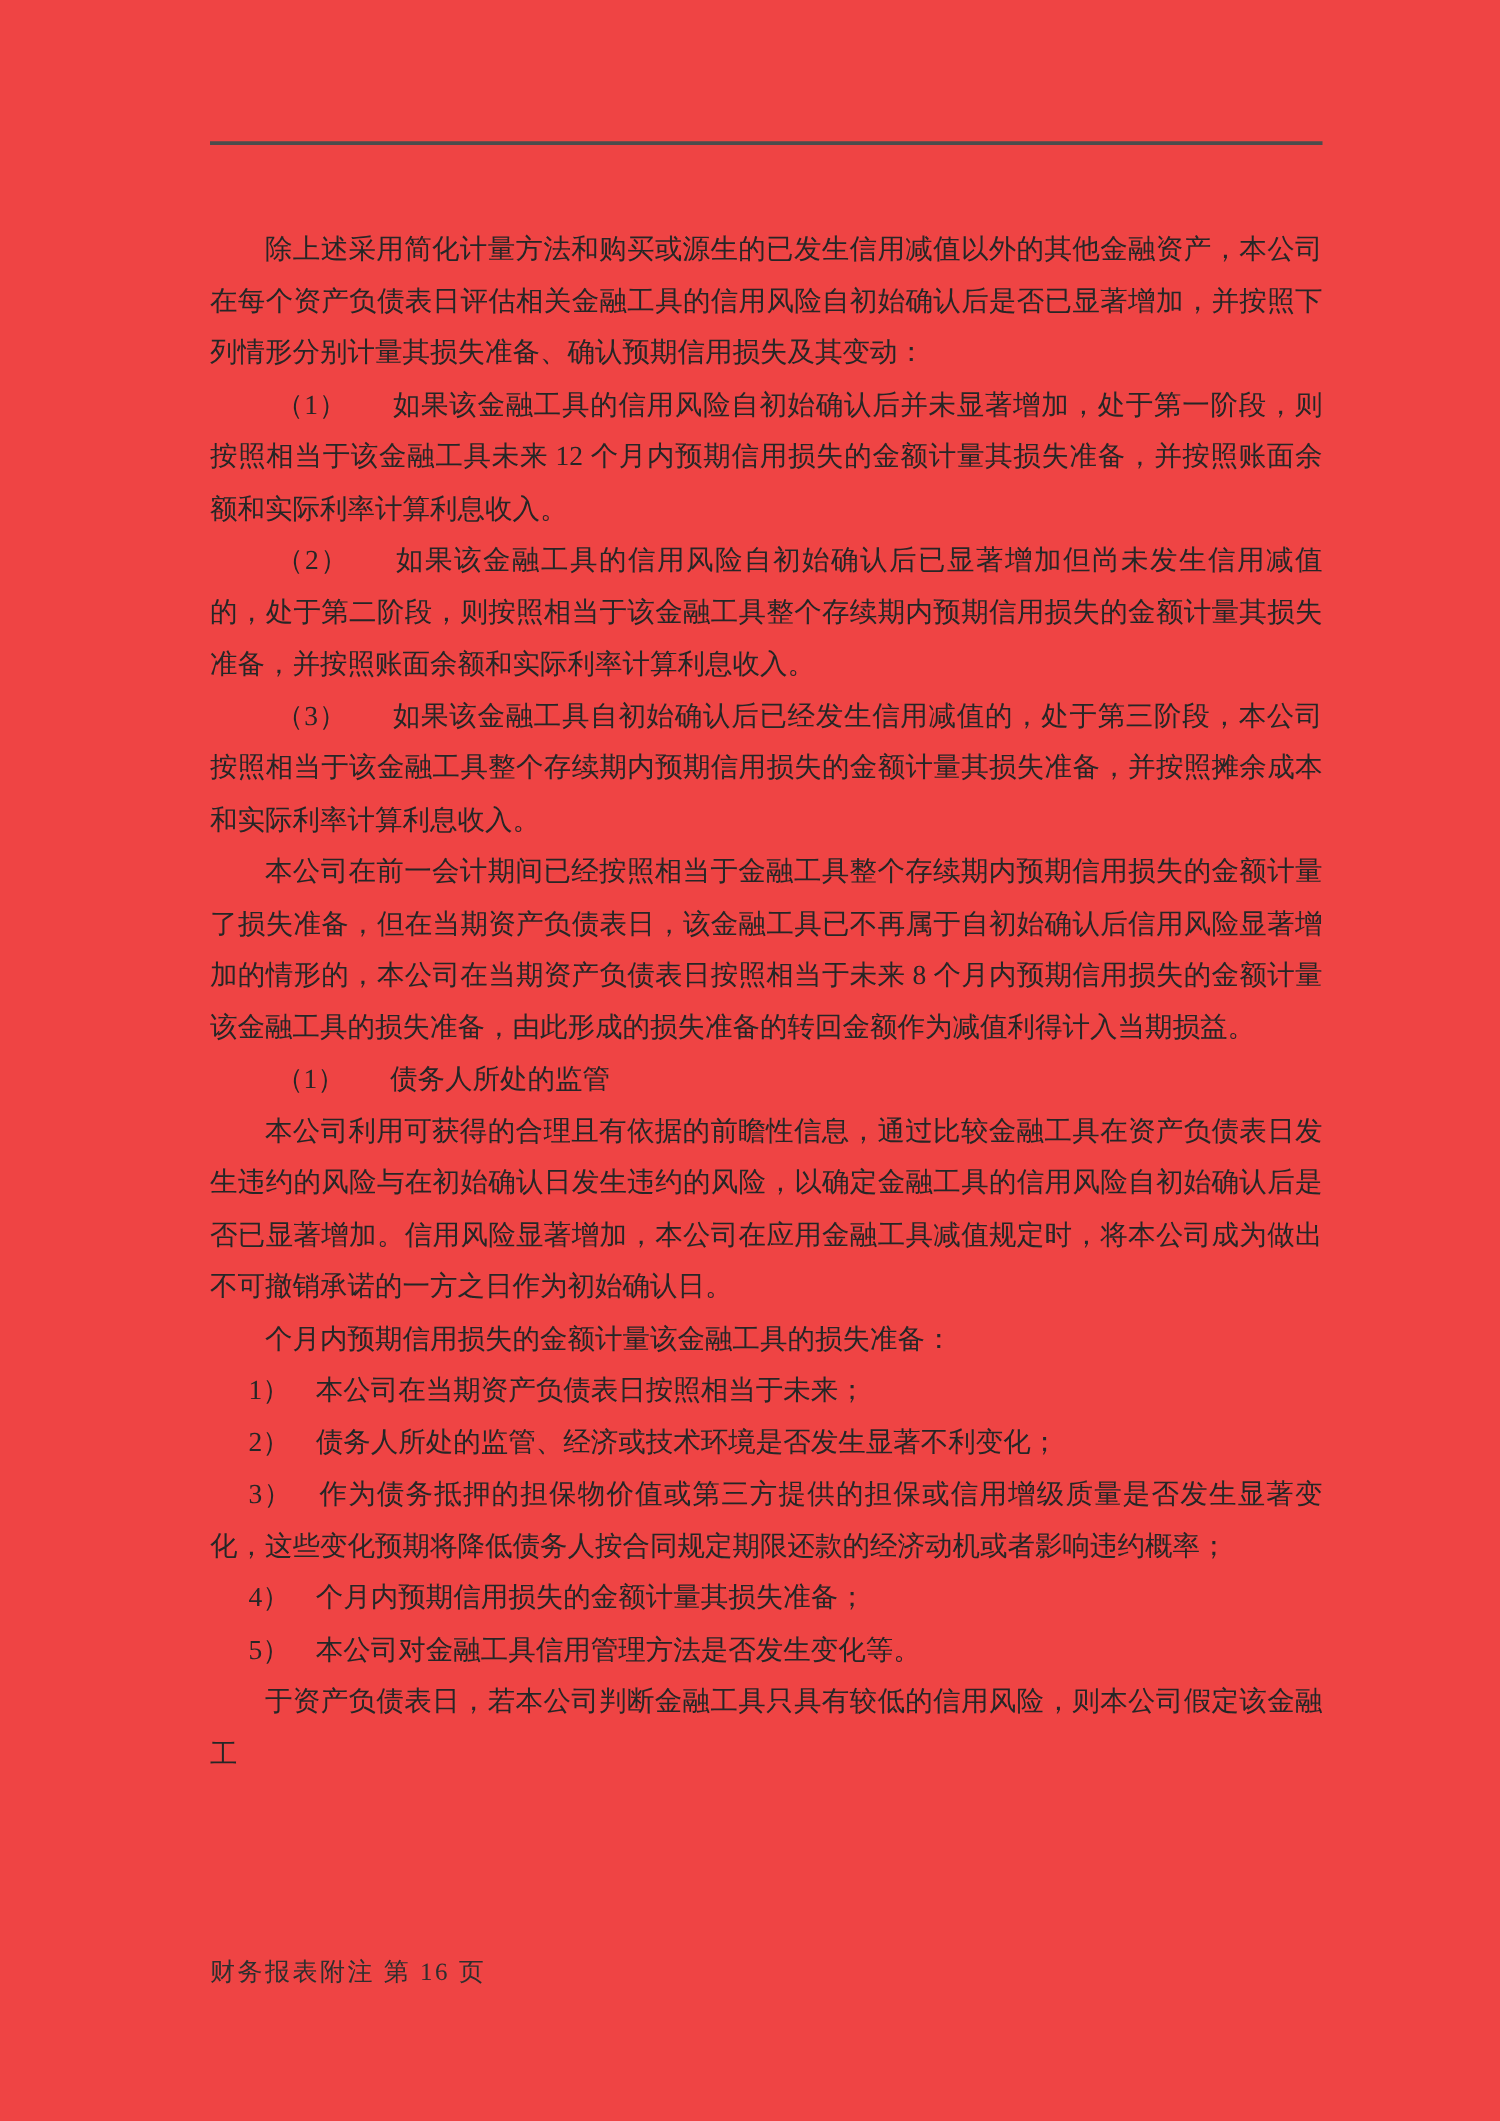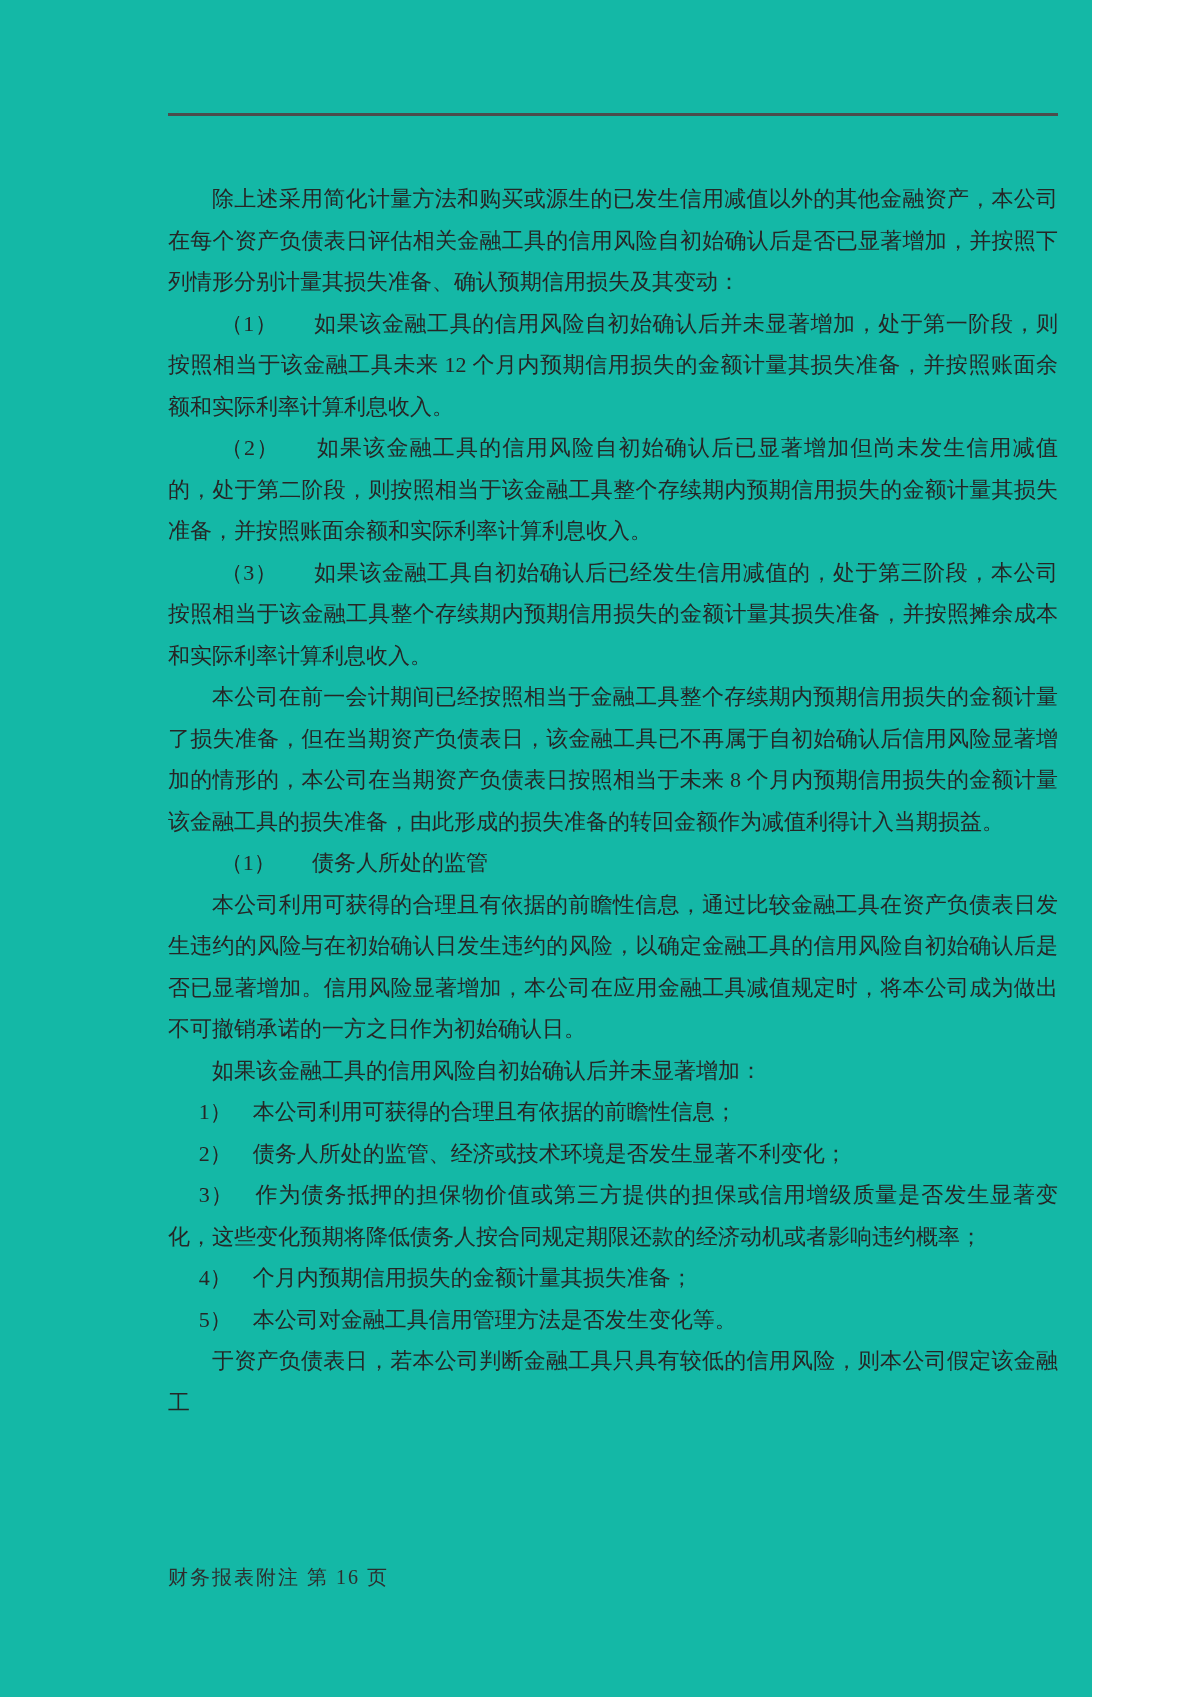--- a/index.html
+++ b/index.html
@@ -2,23 +2,23 @@
 <html><head>
 <meta charset="utf-8">
 <style>
   html, body {
     margin: 0;
     padding: 0;
     background: #ffffff;
   }
   .page {
     position: relative;
-    width: 1092px;
+    width: 1200px;
     height: 1697px;
-    background: #14b8a6;
+    background: #ef4444;
     overflow: hidden;
     font-family: "Liberation Serif", "DejaVu Serif", serif;
     color: #262626;
   }
   .header-rule {
     position: absolute;
     left: 168px;
     top: 113px;
     width: 890px;
     height: 3px;
@@ -75,23 +75,23 @@
 
     <p class="para marker-para"><span>（3）</span><span class="gap gap-wide"></span><span>如果该金融工具自初始确认后已经发生信用减值的，处于第三阶段，本公司按照相当于该金融工具整个存续期内预期信用损失的金额计量其损失准备，并按照摊余成本和实际利率计算利息收入。</span></p>
 
 
     <p class="para"><span>本公司在前一会计期间已经按照相当于金融工具整个存续期内预期信用损失的金额计量了损失准备，但在当期资产负债表日，该金融工具已不再属于自初始确认后信用风险显著增加的情形的，本公司在当期资产负债表日按照相当于未来 8 个月内预期信用损失的金额计量该金融工具的损失准备，由此形成的损失准备的转回金额作为减值利得计入当期损益。</span></p>
 
     <p class="para marker-para"><span>（1）</span><span class="gap gap-wide"></span><span>债务人所处的监管</span></p>
 
     <p class="para"><span>本公司利用可获得的合理且有依据的前瞻性信息，通过比较金融工具在资产负债表日发生违约的风险与在初始确认日发生违约的风险，以确定金融工具的信用风险自初始确认后是否已显著增加。信用风险显著增加，本公司在应用金融工具减值规定时，将本公司成为做出不可撤销承诺的一方之日作为初始确认日。</span></p>
 
-    <p class="para"><span>如果该金融工具的信用风险自初始确认后并未显著增加：</span></p>
+    <p class="para"><span>个月内预期信用损失的金额计量该金融工具的损失准备：</span></p>
 
-    <p class="para list-item"><span>1）</span><span class="gap gap-narrow"></span><span>本公司利用可获得的合理且有依据的前瞻性信息；</span></p>
+    <p class="para list-item"><span>1）</span><span class="gap gap-narrow"></span><span>本公司在当期资产负债表日按照相当于未来；</span></p>
 
     <p class="para list-item"><span>2）</span><span class="gap gap-narrow"></span><span>债务人所处的监管、经济或技术环境是否发生显著不利变化；</span></p>
 
     <p class="para list-item"><span>3）</span><span class="gap gap-narrow"></span><span>作为债务抵押的担保物价值或第三方提供的担保或信用增级质量是否发生显著变化，这些变化预期将降低债务人按合同规定期限还款的经济动机或者影响违约概率；</span></p>
 
     <p class="para list-item"><span>4）</span><span class="gap gap-narrow"></span><span>个月内预期信用损失的金额计量其损失准备；</span></p>
 
     <p class="para list-item"><span>5）</span><span class="gap gap-narrow"></span><span>本公司对金融工具信用管理方法是否发生变化等。</span></p>
 
     <p class="para"><span>于资产负债表日，若本公司判断金融工具只具有较低的信用风险，则本公司假定该金融工</span></p>

